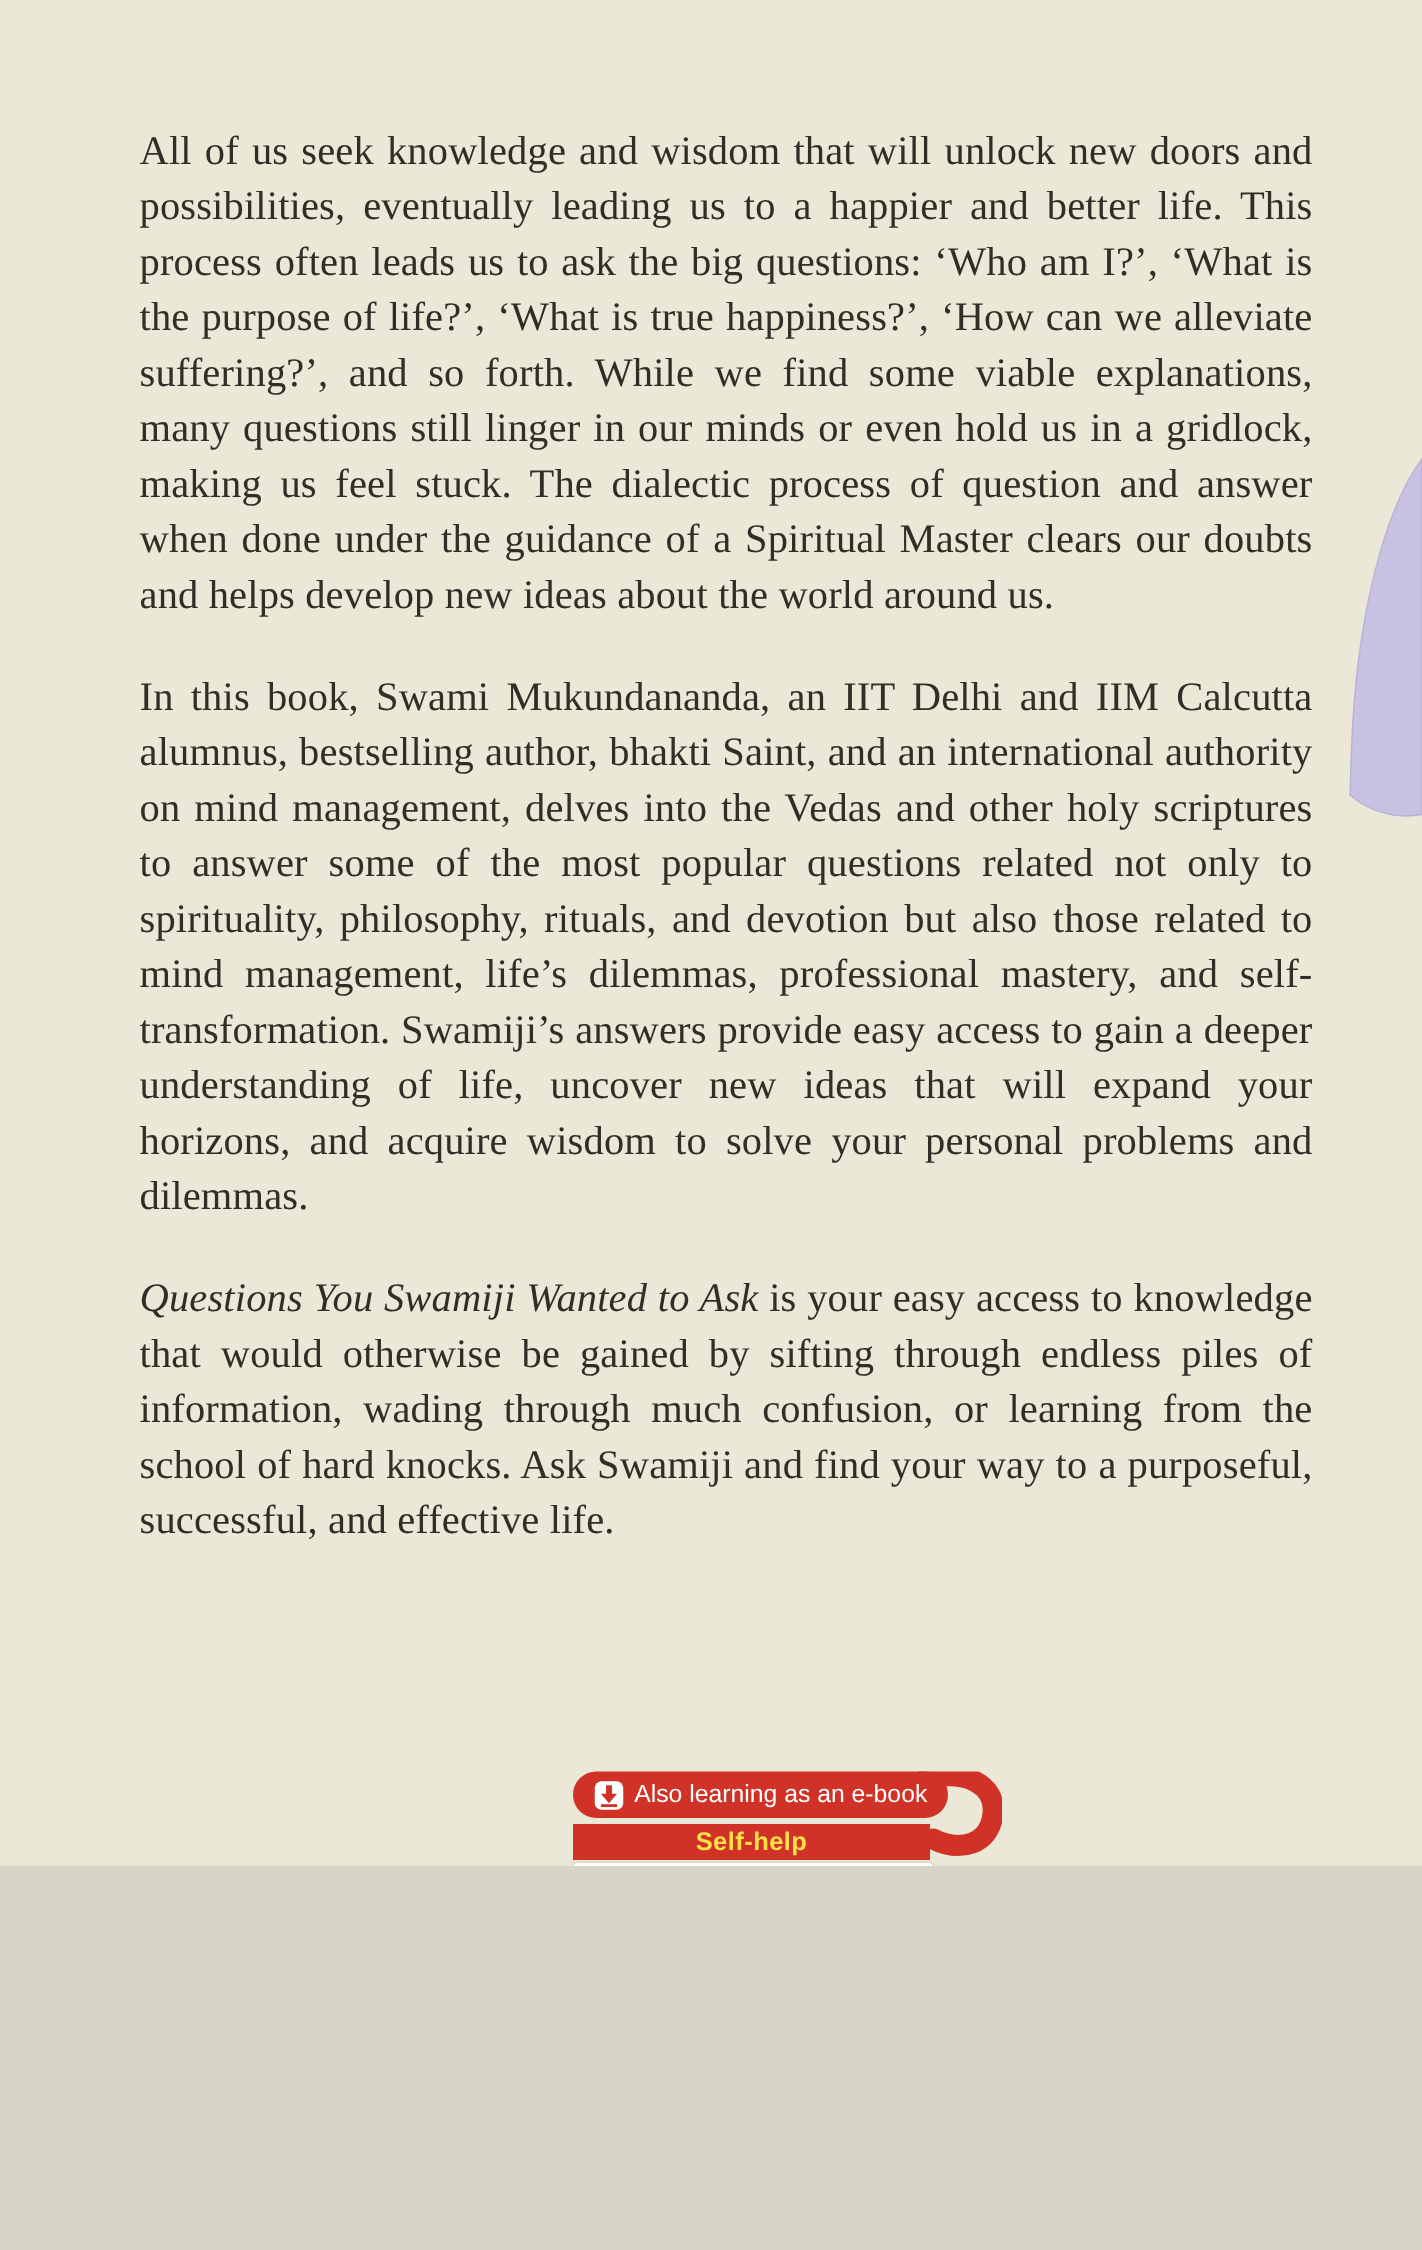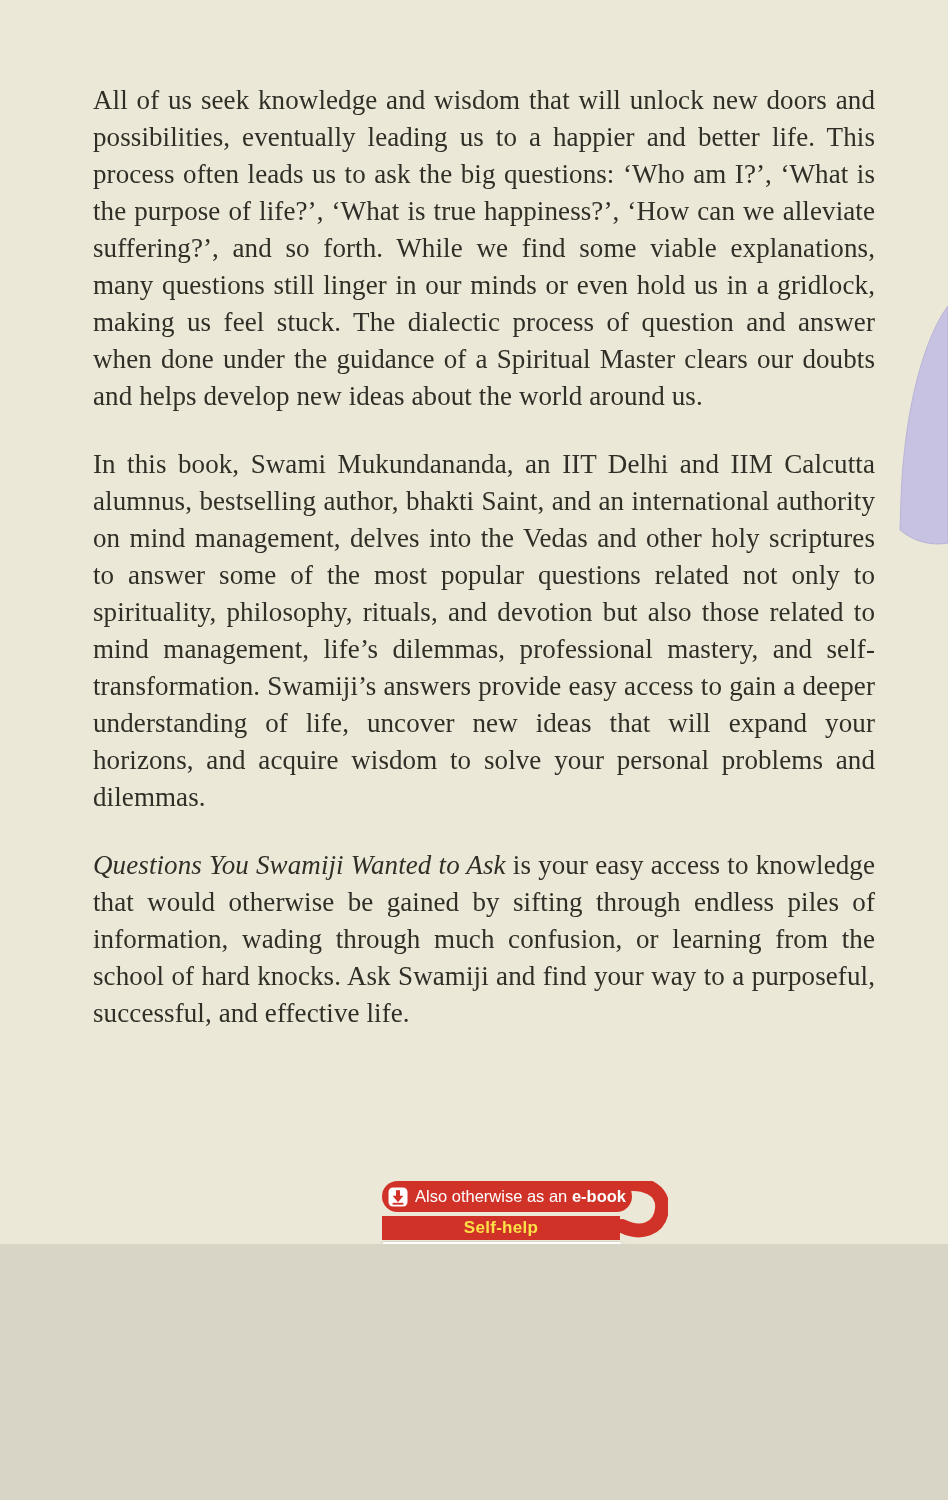--- a/index.html
+++ b/index.html
@@ -26,21 +26,21 @@
   .copy i{font-style:italic;}
 
   
   .ebadge{
     position:absolute;left:382px;top:1181px;width:250px;height:31px;
     background:#d13228;border-radius:16px;
     display:flex;align-items:center;justify-content:center;gap:7px;
     color:#ffffff;font-family:"Liberation Sans", sans-serif;
     font-size:16.5px;z-index:3;
   }
-  .ebadge .txt b{font-weight:bold;}
+  .ebadge .txt b{font-weight:normal;}
   .hook{position:absolute;left:612px;top:1181px;width:56px;height:62px;z-index:2;}
 
   
   .category-bar{
     position:absolute;left:382px;top:1216px;width:238px;height:24px;
     background:#d13228;display:flex;align-items:center;justify-content:center;
     color:#fde047;font-family:"Liberation Sans", sans-serif;
     font-size:17px;font-weight:600;letter-spacing:.3px;z-index:1;
   }
 
@@ -94,21 +94,21 @@
     <p><i>Questions You Swamiji Wanted to Ask</i><span> is your easy access to knowledge that would otherwise be gained by sifting through endless piles of information, wading through much confusion, or learning from the school of hard knocks. Ask Swamiji and find your way to a purposeful, successful, and effective life.</span></p>
   </div>
 
   <div class="ebadge">
     <svg width="20" height="20" viewBox="0 0 20 20" aria-hidden="true">
       <rect x="0.5" y="0.5" width="19" height="19" rx="4.5" fill="#ffffff"></rect>
       <rect x="8" y="3.2" width="4" height="6.2" fill="#d13228"></rect>
       <polygon points="4.6,8.8 15.4,8.8 10,15.2" fill="#d13228"></polygon>
       <rect x="4.6" y="15.8" width="10.8" height="1.9" fill="#d13228"></rect>
     </svg>
-    <span class="txt"><span>Also otherwise as an </span><b>e-book</b></span>
+    <span class="txt"><span>Also learning as an </span><b>e-book</b></span>
   </div>
 
   <svg class="hook" viewBox="0 0 56 62" aria-hidden="true">
     <path d="M 4,5 C 34,-2 52,10 50,28 C 48,49 28,54 10,45" fill="none" stroke="#d13228" stroke-width="14" stroke-linecap="round"></path>
   </svg>
 
   <div class="category-bar">
     <span>Self-help</span>
   </div>
 

